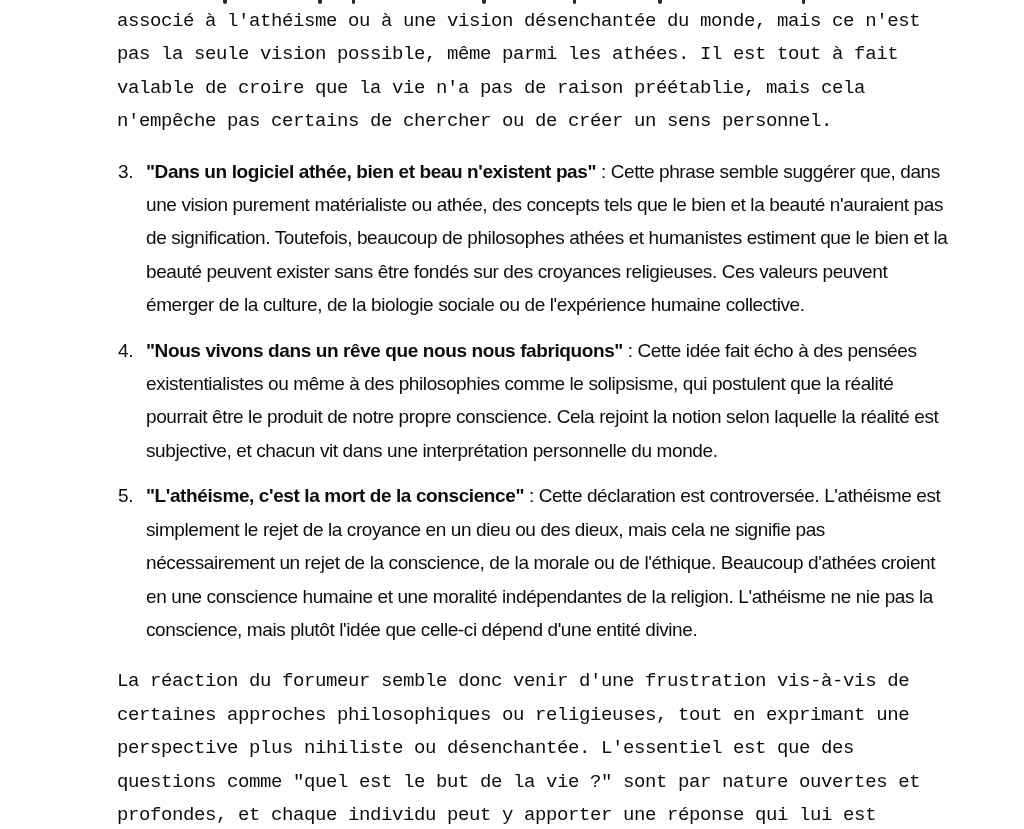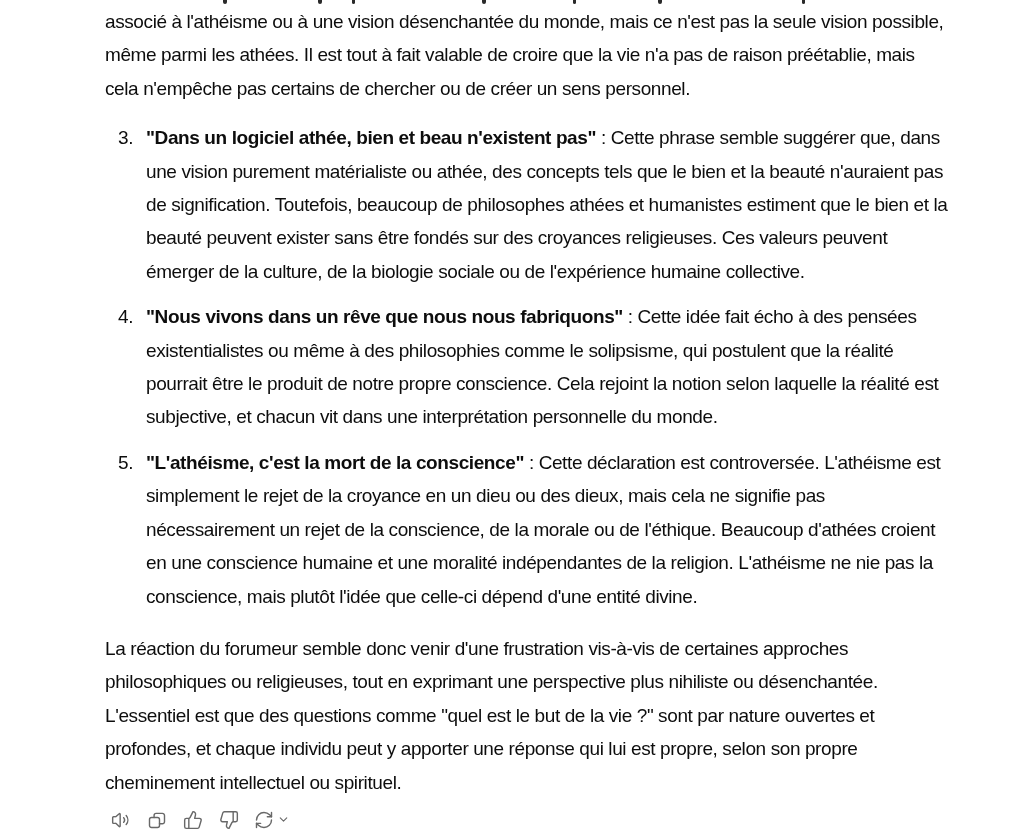--- a/index.html
+++ b/index.html
@@ -33,21 +33,21 @@
     background: #2a2a2a;
     border-radius: 0 0 2px 2px;
   }
   .clip-line i:nth-child(1){ left:118px; }
   .clip-line i:nth-child(2){ left:213px; }
   .clip-line i:nth-child(3){ left:247px; width:3px; }
   .clip-line i:nth-child(4){ left:377px; }
   .clip-line i:nth-child(5){ left:468px; width:3px; }
   .clip-line i:nth-child(6){ left:553px; }
   .clip-line i:nth-child(7){ left:697px; width:3px; }
-  .para { margin: 0; }
+  .para { margin: 12px; font-family: Liberation Mono, monospace; }
   .para.opening { margin-top: 5px; }
   .para.closing { margin-top: 19px; }
   .list {
     margin: 16px 0 0 0;
   }
   .list-item {
     position: relative;
     padding-left: 41px;
     margin-top: 12px;
   }

